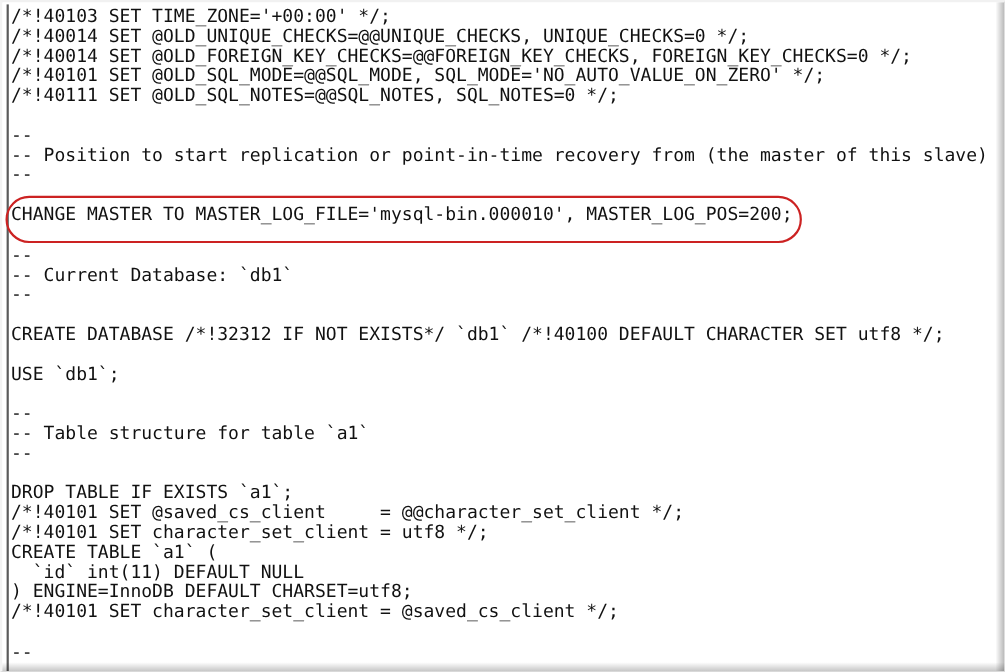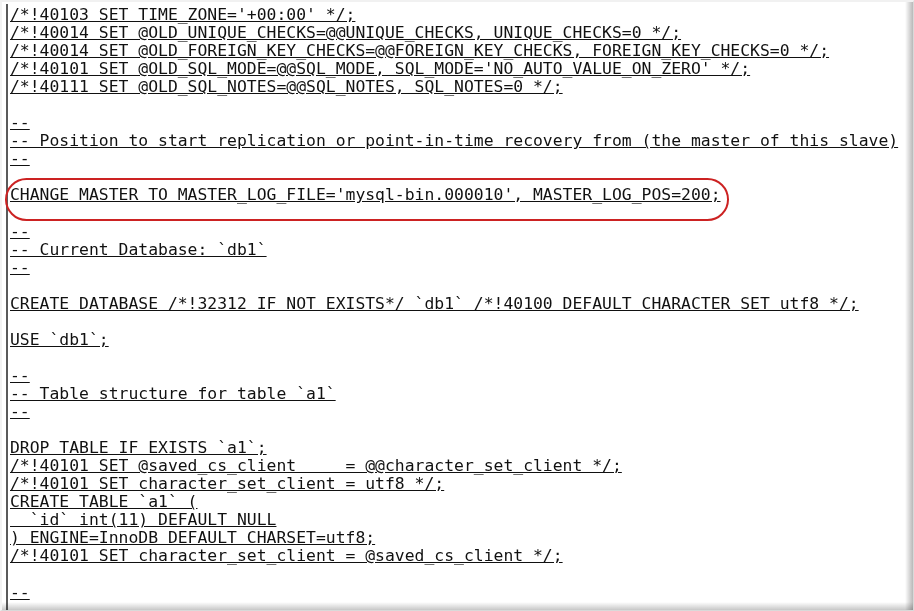--- a/index.html
+++ b/index.html
@@ -71,21 +71,20 @@
     line-height: 18.05px;
     color: #111111;
     white-space: pre;
     letter-spacing: 0px;
     -webkit-font-smoothing: none;
   }
   .code-line {
     white-space: pre;
     height: 18.05px;
     font-family: "DejaVu Sans Mono", monospace;
-    text-decoration: underline;
   }
   .code-line.blank {
     color: transparent;
   }
 
   
   #annotation-highlight {
     position: absolute;
     left: 3px;
     top: 176px;

